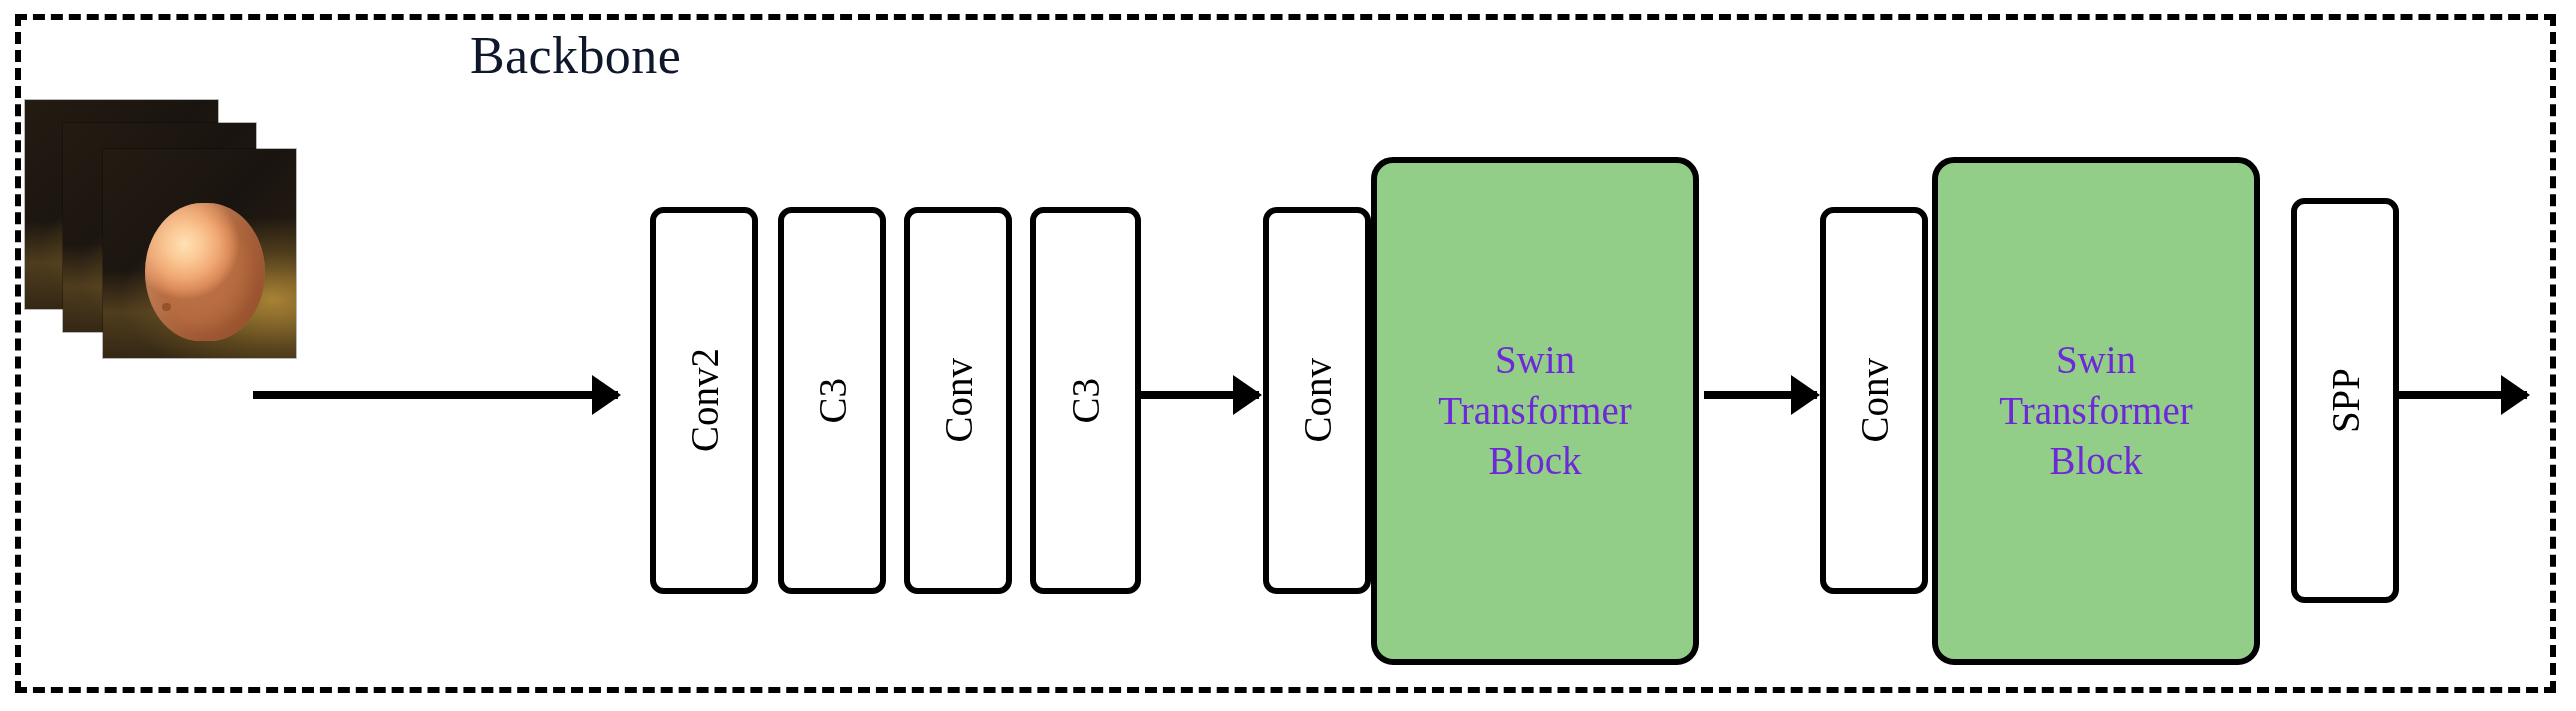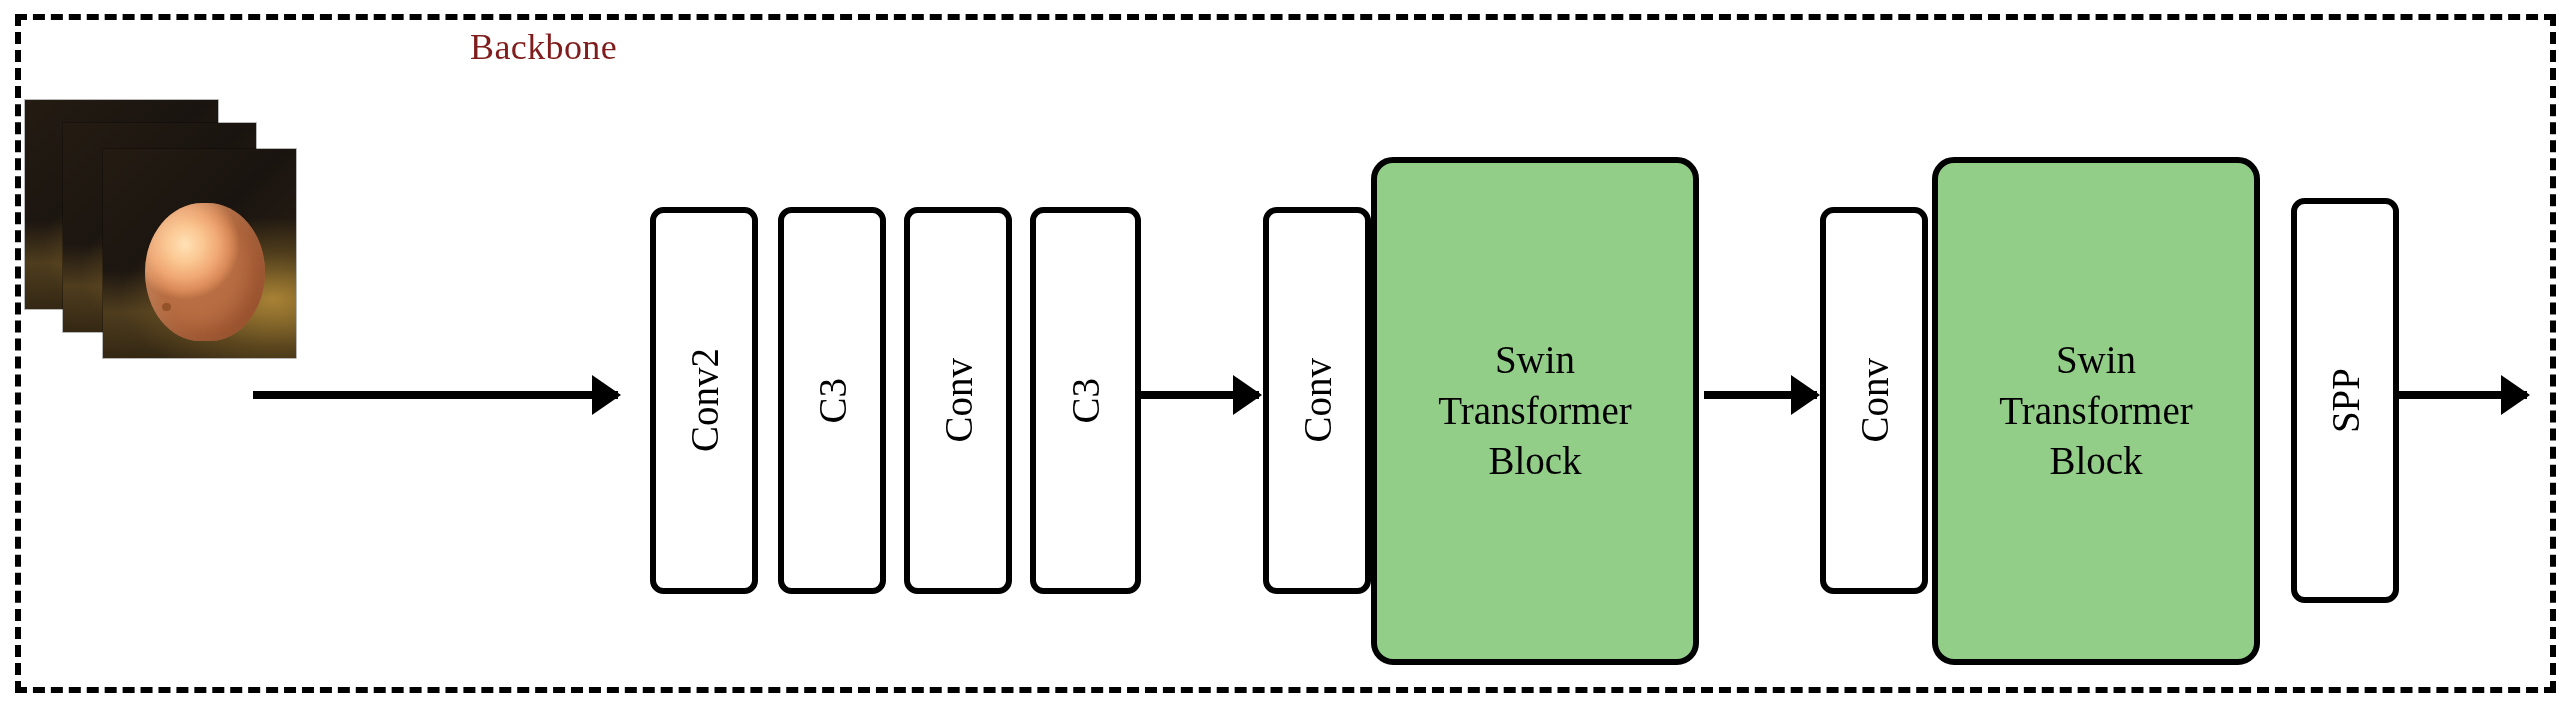--- a/index.html
+++ b/index.html
@@ -28,23 +28,23 @@
     box-sizing: border-box;
     border: 6px dashed #000000;
     background: transparent;
   }
 
   
   .backbone-title {
     position: absolute;
     left: 470px;
     top: 29px;
-    font-size: 36px;
+    font-size: 52px;
     line-height: 1.05;
-    color: #7f1d1d;
+    color: #0f172a;
     font-family: "Liberation Serif", "DejaVu Serif", serif;
     white-space: nowrap;
     letter-spacing: 0.4px;
   }
 
   
   .img-stack {
     position: absolute;
     left: 25px;
     top: 66px;
@@ -138,21 +138,21 @@
     transform: rotate(180deg);
     font-size: 39px;
     line-height: 1;
     color: #000000;
     white-space: nowrap;
     font-family: "Liberation Serif", "DejaVu Serif", serif;
   }
   .block .hlabel {
     font-size: 39px;
     line-height: 1.30;
-    color: #000000;
+    color: #6d28d9;
     text-align: center;
     font-family: "Liberation Serif", "DejaVu Serif", serif;
   }
 </style>
 </head>
 <body>
 
 <div id="canvas">
 
   <div class="backbone-frame"></div>

